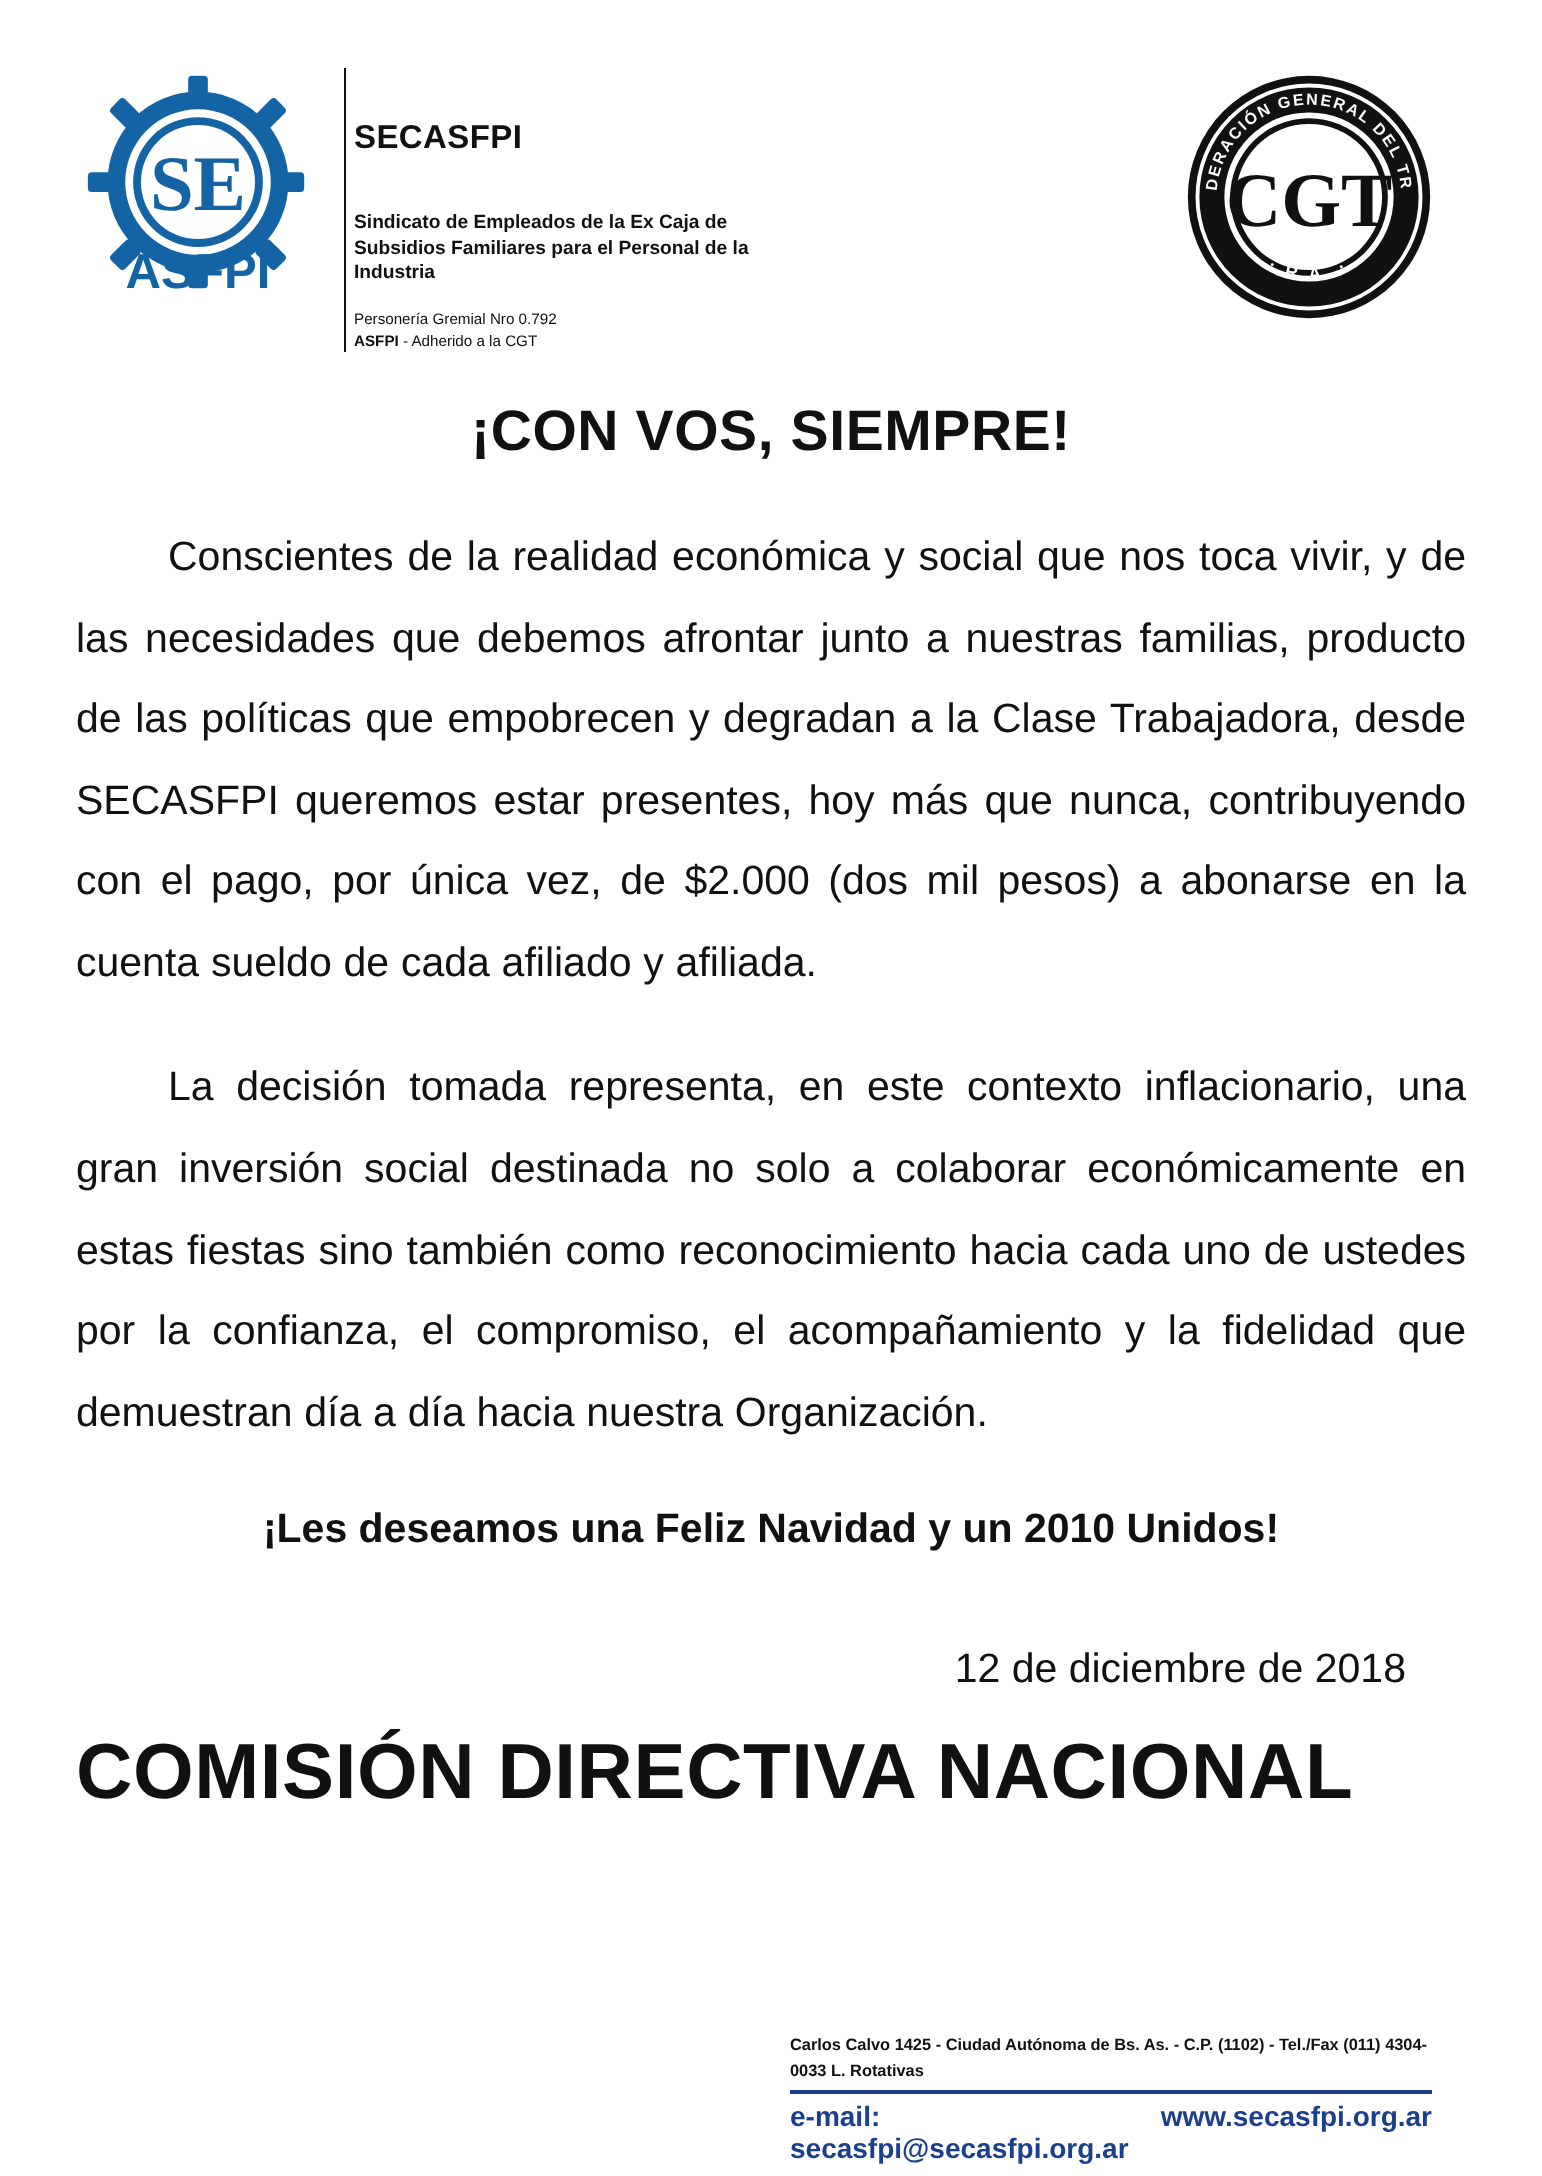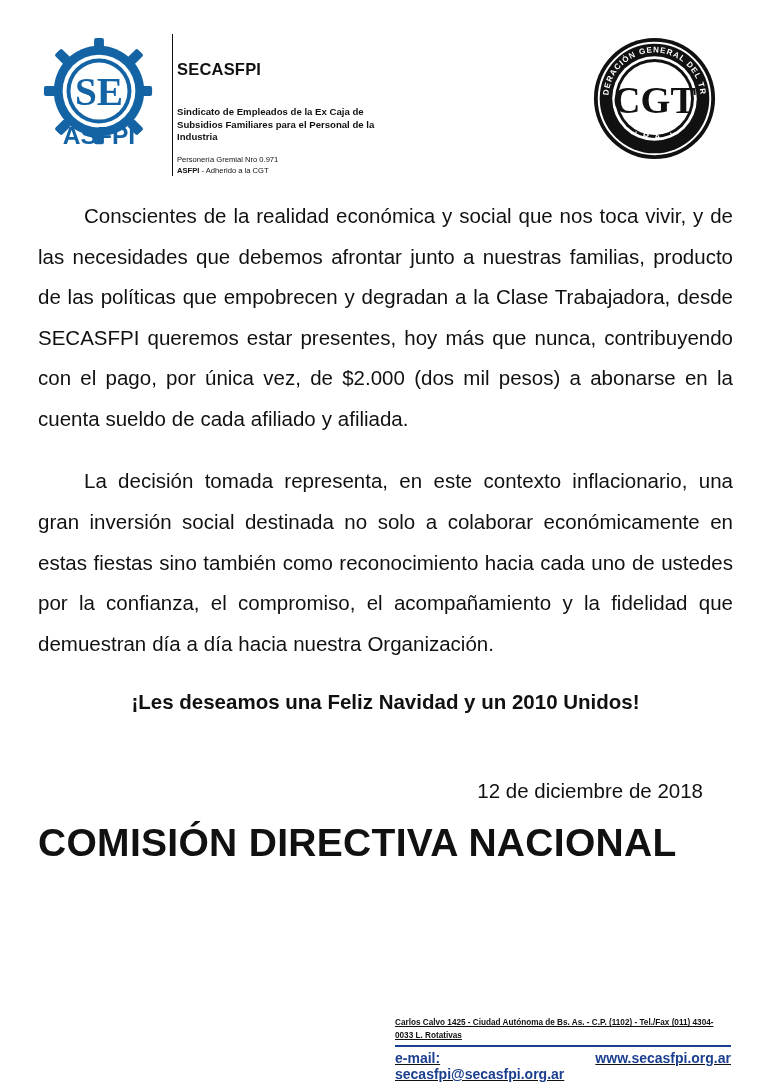--- a/index.html
+++ b/index.html
@@ -99,37 +99,36 @@
   }
   .wish {
     text-align: center;
     font-weight: bold;
     font-size: 20.5px;
     margin: 26px 0 0 0;
   }
   .date {
     text-align: right;
     font-size: 20.5px;
-    margin: 65px 0 0 0;
+    margin: 46px 0 0 0;
     padding-right: 30px;
   }
   .signature {
     text-align: left;
     font-size: 39px;
     font-weight: bold;
     letter-spacing: .3px;
     margin: 18px 0 0 0;
   }
 
   
   .footer {
     position: absolute;
-    left: 0; right: 0; bottom: 0;
+    left: 0; right: 15px; bottom: 0;
     padding: 0 40px 6px 40px;
-    text-decoration: underline;
   }
   .footer-inner {
     margin-left: 355px;
   }
   .footer-line1 {
     font-size: 8.2px;
     font-weight: bold;
     line-height: 1.5;
     text-align: left;
     padding-bottom: 2px;
@@ -178,21 +177,21 @@
           <circle cx="60" cy="58" r="29" fill="#ffffff"></circle>
           <text x="60" y="72" text-anchor="middle" font-family="Liberation Serif, serif" font-size="40" font-weight="bold" fill="#1464a5">SE</text>
           <text x="60" y="112" text-anchor="middle" font-family="Liberation Sans, sans-serif" font-size="25" font-weight="bold" fill="#1464a5">ASFPI</text>
         </g>
       </svg>
     </div>
 
     <div class="union-block">
       <div class="union-name">SECASFPI</div>
       <div class="union-desc">Sindicato de Empleados de la Ex Caja de Subsidios Familiares para el Personal de la Industria</div>
-      <div class="union-legal">Personería Gremial Nro 0.971</div>
+      <div class="union-legal">Personería Gremial Nro 0.792</div>
       <div class="union-legal">
         <span class="bold">ASFPI</span><span> - Adherido a la CGT</span>
       </div>
     </div>
   </div>
 
   <div class="cgt-logo">
     <svg viewBox="0 0 130 130" width="125" height="125" aria-hidden="true">
       <defs>
         <path id="cgtTop" d="M 17,65 A 48,48 0 0 1 113,65"></path>
@@ -209,20 +208,21 @@
       </text>
       <text font-family="Liberation Sans, sans-serif" font-size="9" font-weight="bold" fill="#ffffff" letter-spacing="2">
         <textPath href="#cgtBot" startOffset="50%" text-anchor="middle">· R.A. ·</textPath>
       </text>
       <text x="65" y="80" text-anchor="middle" font-family="Liberation Serif, serif" font-size="40" font-weight="bold" fill="#111111">CGT</text>
     </svg>
   </div>
 </div>
 
 <div class="doc">
+  <h1 class="headline">¡CON VOS, SIEMPRE!</h1>
   <p class="para">Conscientes de la realidad económica y social que nos toca vivir, y de las necesidades que debemos afrontar junto a nuestras familias, producto de las políticas que empobrecen y degradan a la Clase Trabajadora, desde SECASFPI queremos estar presentes, hoy más que nunca, contribuyendo con el pago, por única vez, de $2.000 (dos mil pesos) a abonarse en la cuenta sueldo de cada afiliado y afiliada.</p>
   <p class="para">La decisión tomada representa, en este contexto inflacionario, una gran inversión social destinada no solo a colaborar económicamente en estas fiestas sino también como reconocimiento hacia cada uno de ustedes por la confianza, el compromiso, el acompañamiento y la fidelidad que demuestran día a día hacia nuestra Organización.</p>
   <p class="wish">¡Les deseamos una Feliz Navidad y un 2010 Unidos!</p>
   <p class="date">12 de diciembre de 2018</p>
   <p class="signature">COMISIÓN DIRECTIVA NACIONAL</p>
 </div>
 
 <div class="footer">
   <div class="footer-inner">
     <div class="footer-line1">Carlos Calvo 1425 - Ciudad Autónoma de Bs. As. - C.P. (1102) - Tel./Fax (011) 4304-0033 L. Rotativas</div>

